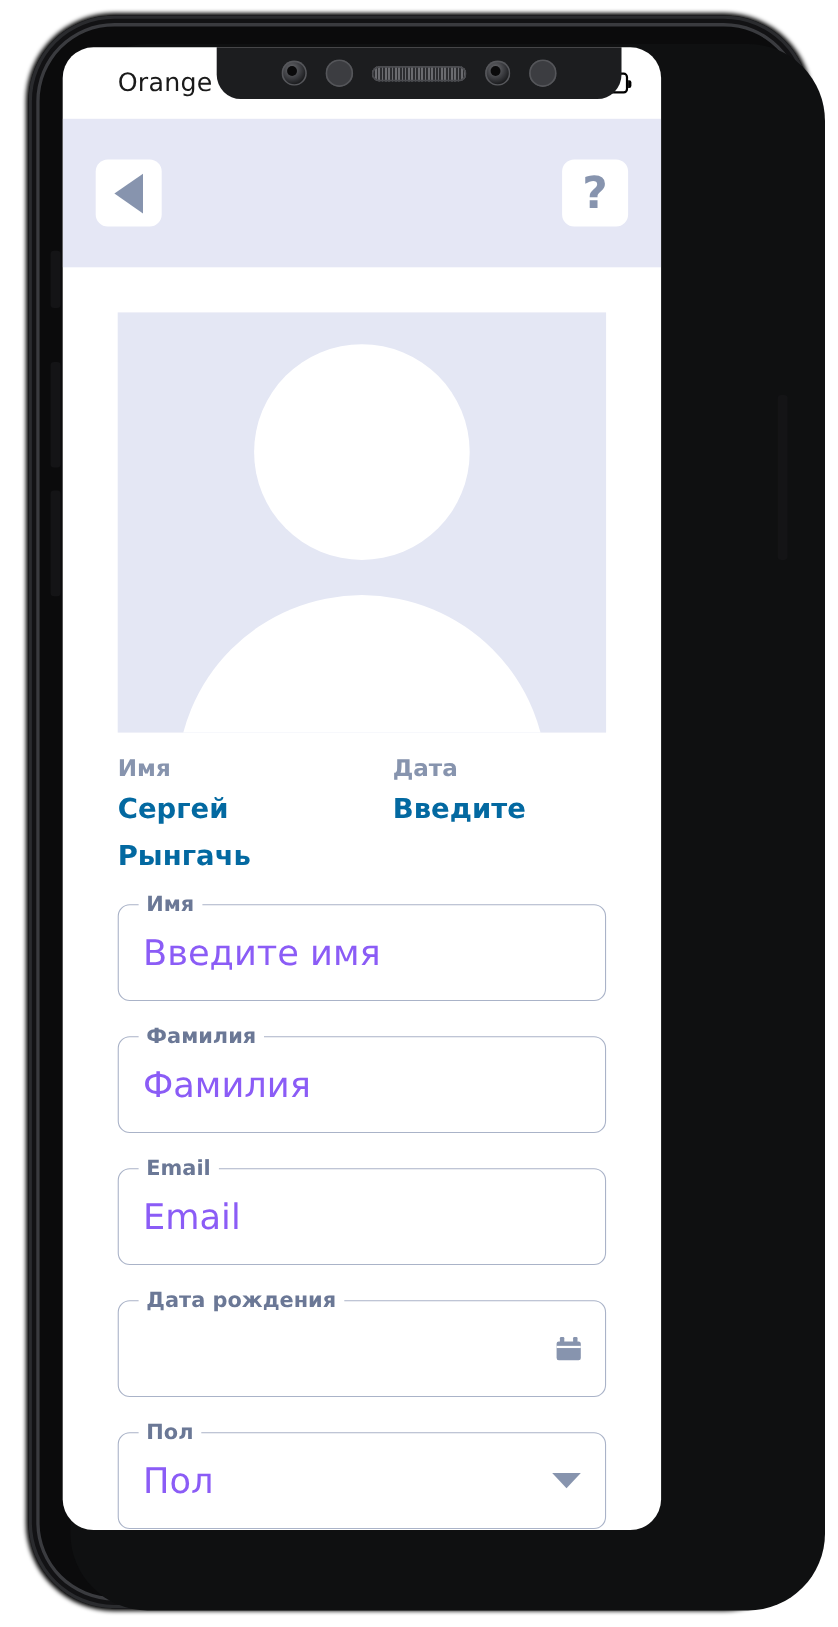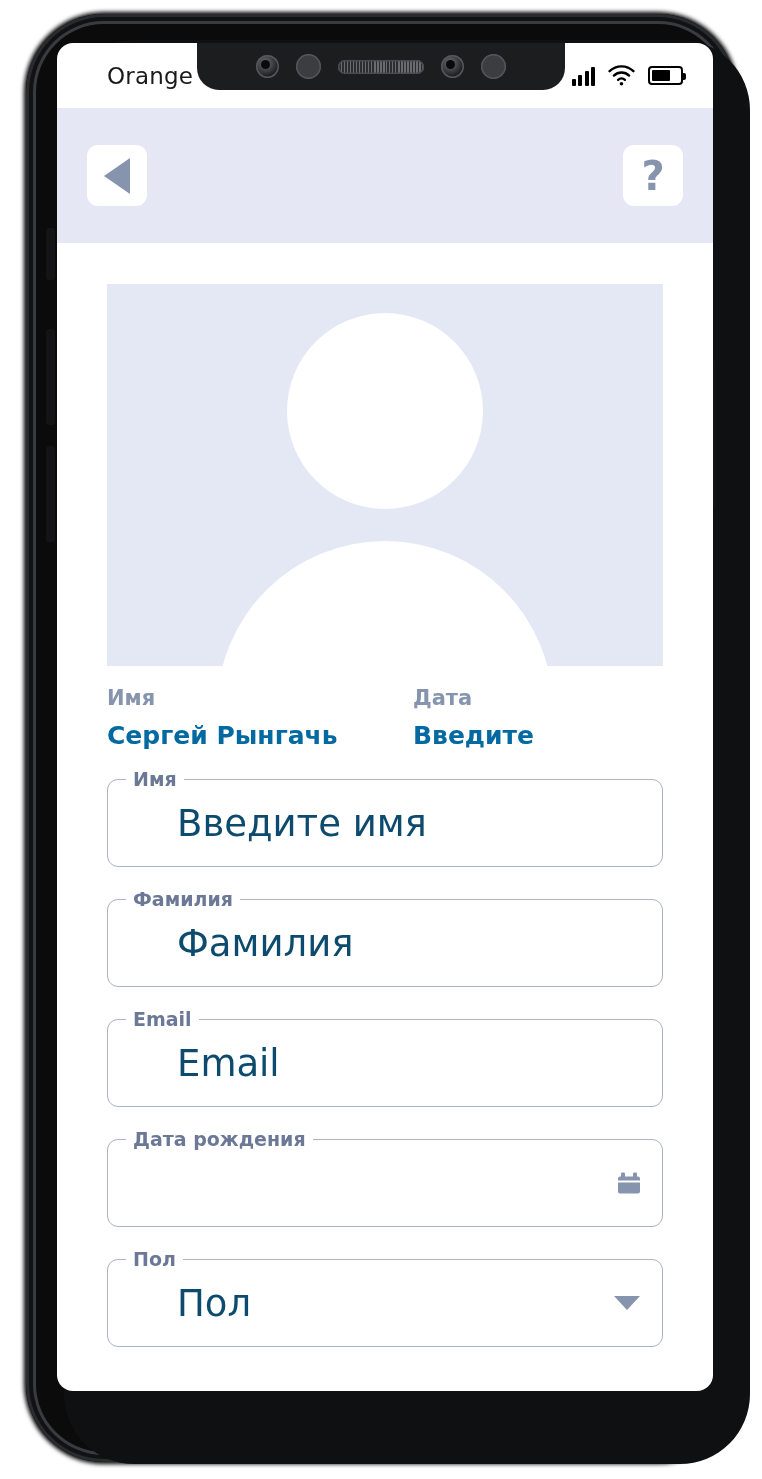--- a/index.html
+++ b/index.html
@@ -49,23 +49,23 @@
   .btn-left-1 { left: 20px; top: 214px;  width: 9px; height: 52px; }
   .btn-left-2 { left: 20px; top: 315px;  width: 9px; height: 96px; }
   .btn-left-3 { left: 20px; top: 432px;  width: 9px; height: 96px; }
   .btn-right-1 { right: 20px; top: 345px; width: 9px; height: 150px; }
 
   
   .screen {
     position: absolute;
     left: 57px;
     top: 43px;
-    width: 656px;
+    width: 544px;
     height: 1348px;
-    border-radius: 16px;
+    border-radius: 28px;
     background: #ffffff;
     overflow: hidden;
   }
 
   
   .notch {
     position: absolute;
     left: 197px;
     top: 43px;
     width: 368px;
@@ -260,24 +260,23 @@
     left: 18px;
     padding: 0 7px;
     background: #ffffff;
     font-size: 19px;
     font-weight: bold;
     color: #6b7896;
     line-height: 1.3;
     white-space: nowrap;
   }
   .field-placeholder {
-    font-size: 37px;
-    color: #0c4a6e;
+    font-size: 32px;
+    color: #8b5cf6;
     line-height: 1;
-    margin-left: 47px;
   }
   .field-icon {
     position: absolute;
     right: 22px;
     top: 50%;
     transform: translateY(-50%);
     display: flex;
     align-items: center;
   }
 

